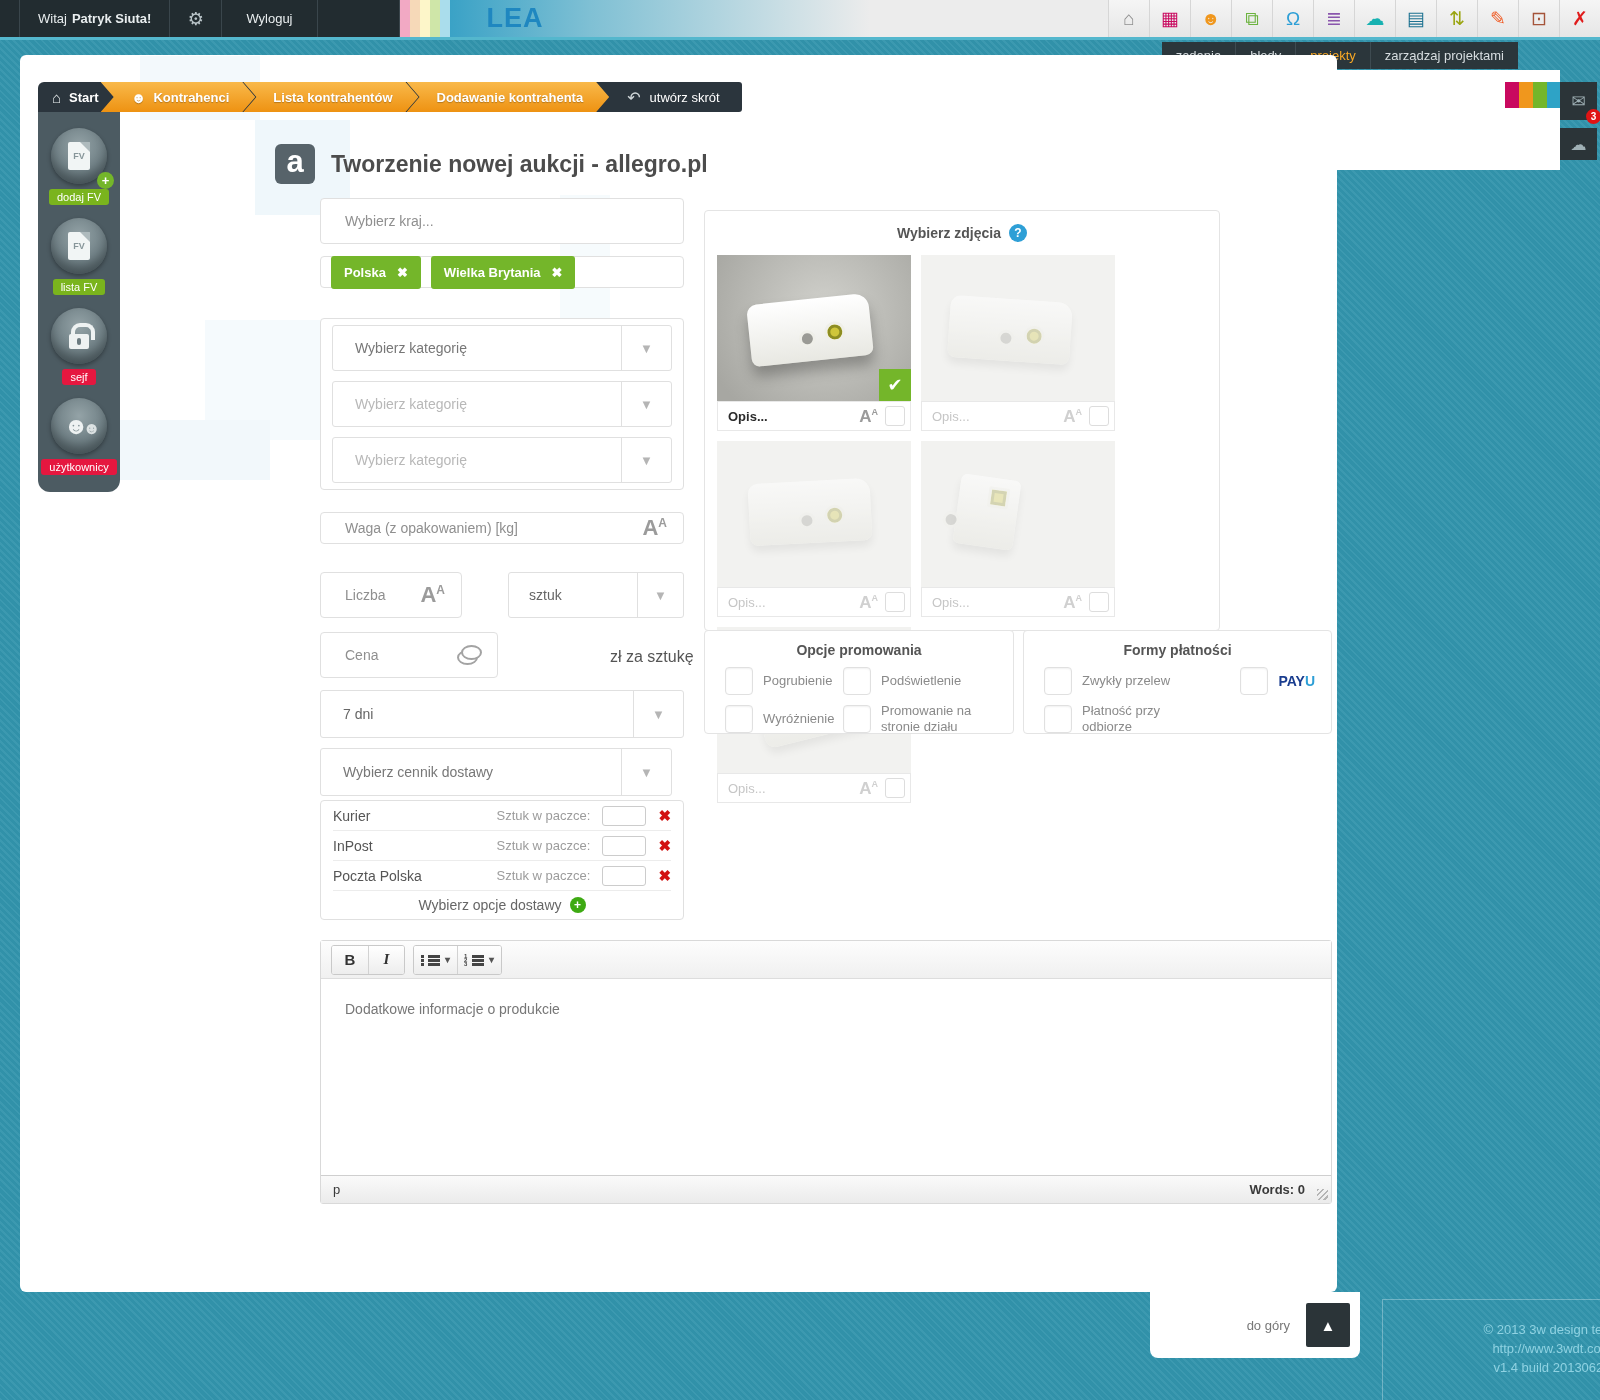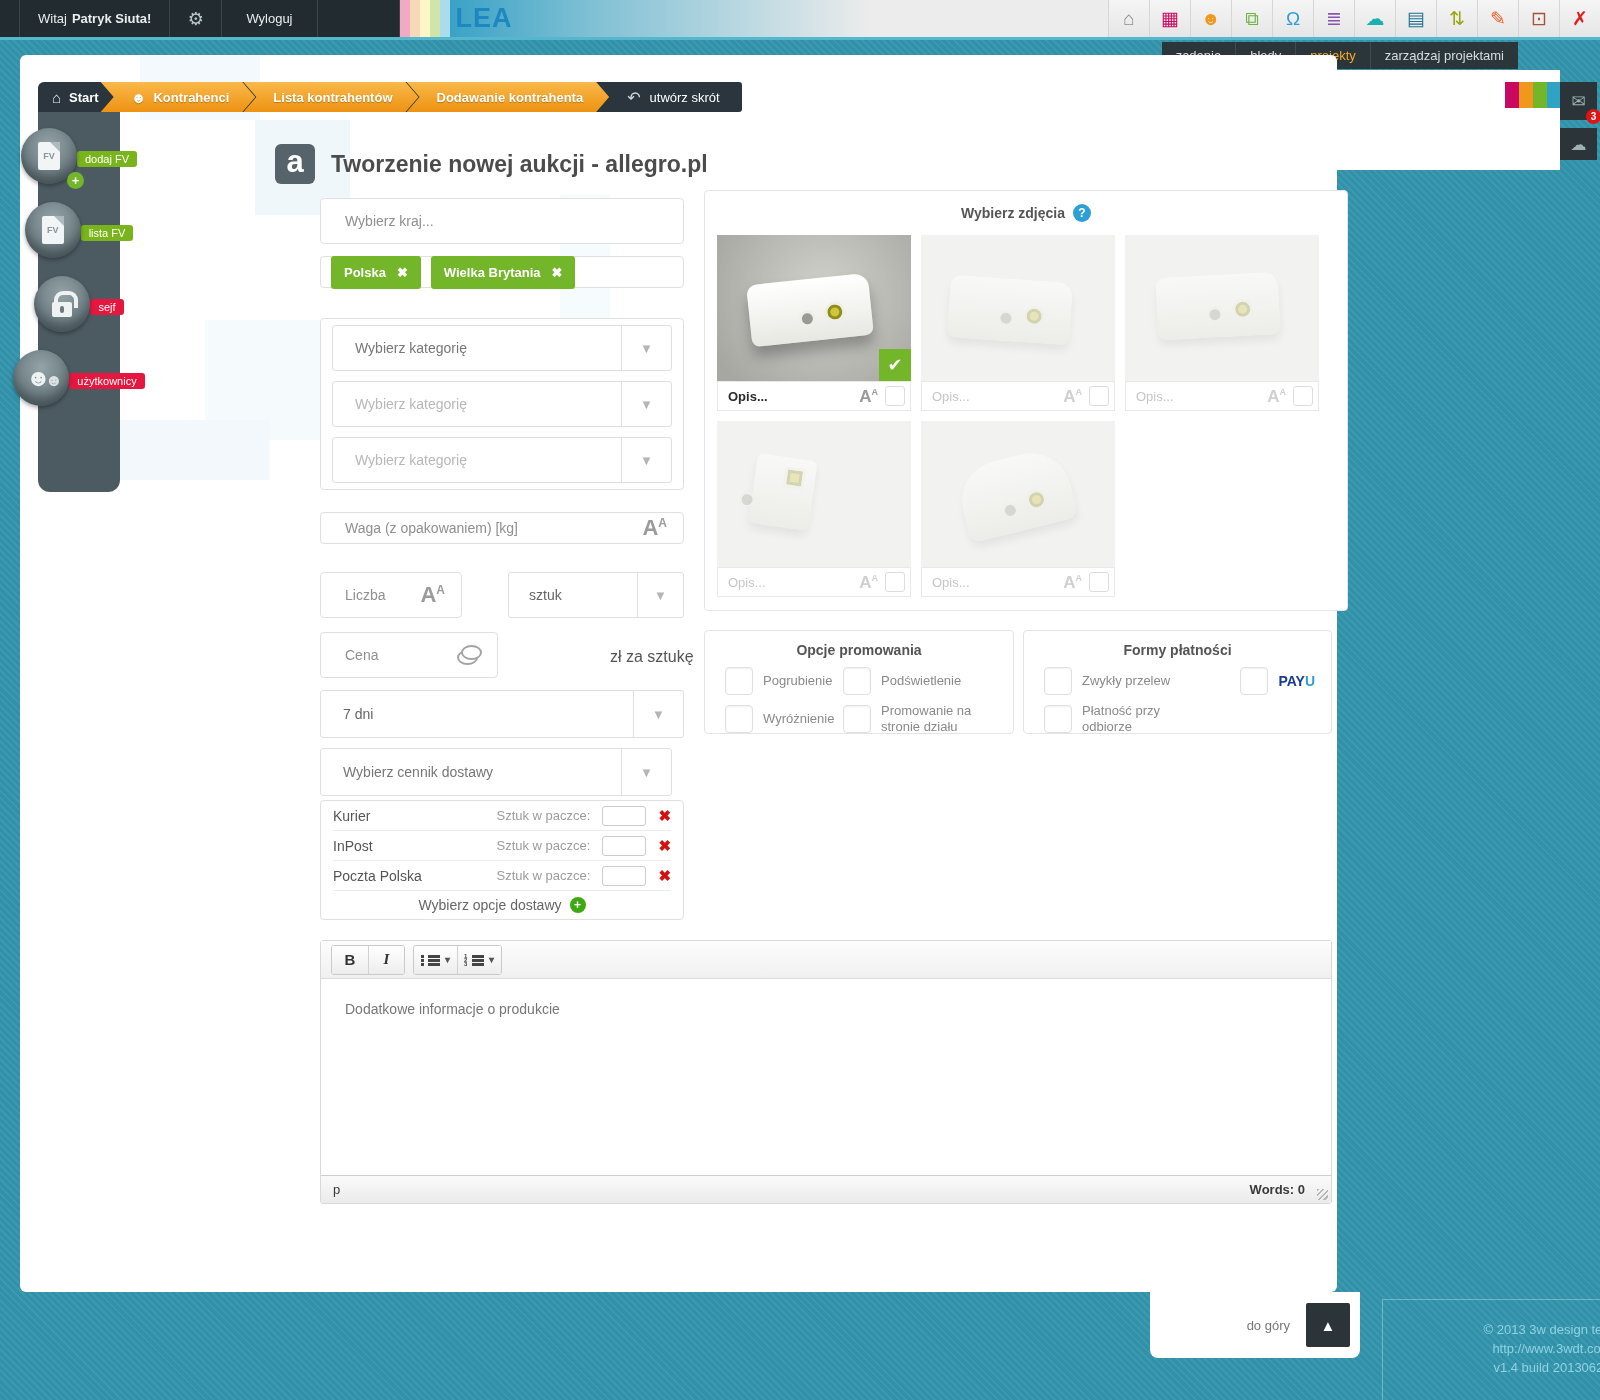--- a/index.html
+++ b/index.html
@@ -15,21 +15,21 @@
   .tb-seg { height:100%; display:flex; align-items:center; border-right:1px solid #3a464c; color:#e9eeef; font-size:13px; }
   .tb-sp1 { width:20px; }
   .tb-greet { padding:0 18px; gap:5px; }
   .tb-greet b { font-weight:bold; }
   .tb-gear { width:52px; justify-content:center; color:#b9c4c8; font-size:18px; }
   .tb-logout { padding:0 24px; }
   .tb-sp2 { width:82px; }
   .stripe { width:10px; height:100%; }
   .s1{background:#f2a9c4;} .s2{background:#f6d9b8;} .s3{background:#fdf6c9;} .s4{background:#cfe6a8;} .s5{background:#aaddec;}
   .tb-right { flex:1; display:flex; align-items:center; height:100%;
-              background:linear-gradient(to right,#3aa2c6 0,#7fc0d4 140px,#ececec 420px,#ececec 100%); }
+              background:linear-gradient(to right,#3aa2c6 0,#7fc0d4 140px,#ececec 420px,#ececec 100%);padding-left:31px; }
   .tb-logo { font-size:27px; font-weight:bold; color:#1f87c0; padding-left:6px; letter-spacing:1px; }
   .tb-icons { margin-left:auto; display:flex; height:100%; }
   .tb-ic { width:41px; height:100%; display:flex; align-items:center; justify-content:center;
            border-left:1px solid #d6d6d6; font-size:19px; background:linear-gradient(#f5f5f5,#e6e6e6); }
   .c0{color:#8f8f8f;} .c1{color:#c9095f;} .c2{color:#f0971d;} .c3{color:#6cb33f;}
   .c4{color:#2e9fd6;} .c5{color:#8a56ad;} .c6{color:#17b1b1;} .c7{color:#1d7291;}
   .c8{color:#9aa511;} .c9{color:#f05a23;} .c10{color:#a5543a;} .c11{color:#e01b1b;}
 
   
   .tabsbar { position:absolute; top:42px; right:82px; height:27px; display:flex; background:#2b363b; }
@@ -61,21 +61,21 @@
              text-shadow:0 1px 1px rgba(0,0,0,.25);
              clip-path:polygon(0 0, calc(100% - 13px) 0, 100% 50%, calc(100% - 13px) 100%, 0 100%, 13px 50%); }
   .bc-chev .g { font-size:15px; }
   .bc-short { display:flex; align-items:center; gap:9px; padding:0 16px 0 18px; color:#fff; font-size:13px; }
   .bc-short .g { font-size:16px; color:#cfd6d9; }
 
   
   .sidebar { position:absolute; left:38px; top:112px; width:82px; height:380px;
              background:rgba(62,79,86,.93); border-radius:0 0 12px 12px;
              display:flex; flex-direction:column; align-items:center; padding-top:16px; }
-  .sb-item { display:flex; flex-direction:row; align-items:center; margin-bottom:13px; }
+  .sb-item { display:flex; flex-direction:column; align-items:center; margin-bottom:13px; }
   .sb-circle { width:56px; height:56px; border-radius:50%; position:relative;
                background:radial-gradient(circle at 50% 32%,#94a3a7,#5e6f75 80%);
                box-shadow:inset 0 -8px 10px rgba(0,0,0,.25), 0 2px 4px rgba(0,0,0,.35);
                display:flex; align-items:center; justify-content:center; margin-bottom:5px; }
   .sb-label { padding:2px 8px; border-radius:3px; color:#fff; font-size:11px; white-space:nowrap; }
   .lb-green { background:#7ab41d; } .lb-red { background:#e5173f; }
   .doc { width:22px; height:28px; background:#f1f5f5; border-radius:2px; display:flex; align-items:center; justify-content:center;
          font-size:9px; font-weight:bold; color:#87969a; position:relative; }
   .doc::after { content:""; position:absolute; top:0; right:0; border:5px solid; border-color:#aebabd #aebabd transparent transparent; border-radius:0 2px 0 0; }
   .plus-badge { position:absolute; right:-7px; bottom:-5px; width:17px; height:17px; border-radius:50%; background:#74b62a;
@@ -116,21 +116,21 @@
   .ship-row { display:flex; align-items:center; height:30px; border-bottom:1px solid #ececec; gap:12px; }
   .ship-name { flex:1; font-size:14px; color:#555; }
   .ship-lbl { font-size:13px; color:#9c9c9c; }
   .ship-inp { width:44px; height:20px; border:1px solid #ccc; border-radius:3px; outline:none; padding:0 4px; font-size:12px; }
   .del { color:#d21212; font-weight:bold; font-size:15px; cursor:default; }
   .ship-add { height:27px; display:flex; align-items:center; justify-content:center; gap:8px; font-size:14px; color:#666; }
   .plus-ico { width:16px; height:16px; border-radius:50%; background:#3eaa13; color:#fff; font-size:12px; line-height:16px; text-align:center; font-weight:bold; }
 
   
   .panel { position:absolute; background:#fff; border:1px solid #e4e4e4; border-radius:4px; }
-  #photos { left:704px; top:190px; width:644px; height:421px; }
+  #photos { left:704px; top:210px; width:516px; height:421px; }
   .ph-head { height:44px; display:flex; align-items:center; justify-content:center; gap:8px; font-size:14px; font-weight:bold; color:#555; }
   .q-ico { width:18px; height:18px; border-radius:50%; background:#2e9fd6; color:#fff; font-size:12px; font-weight:bold;
            display:flex; align-items:center; justify-content:center; }
   .grid { padding:0 12px; display:flex; flex-wrap:wrap; gap:10px; }
   .tile { width:194px; }
   .ph { height:146px; position:relative; overflow:hidden; }
   .ph1 { background:radial-gradient(circle at 55% 40%, #d2d2cd, #a7a7a2 90%); }
   .ph-dim { background:#f2f2f0; }
   .case { position:absolute; left:32px; top:44px; width:122px; height:62px; background:linear-gradient(#ffffff,#e8e8e2);
           border-radius:10px 14px 8px 8px; transform:rotate(-6deg); box-shadow:0 10px 14px rgba(0,0,0,.28); }

